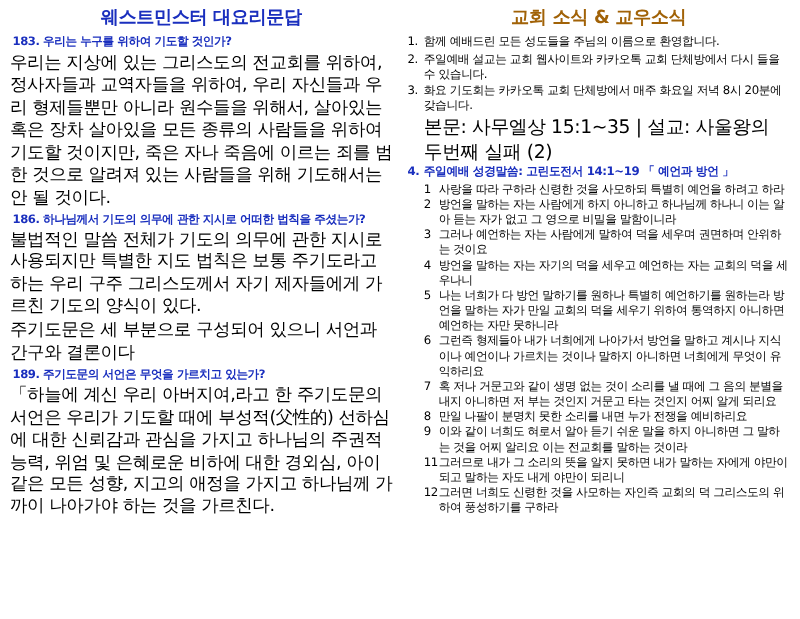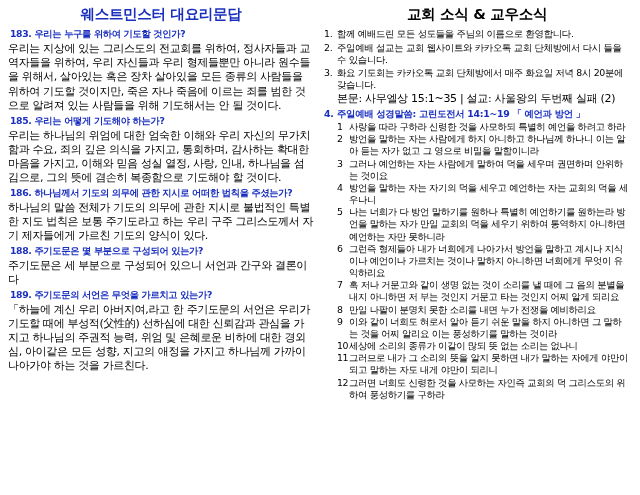--- a/index.html
+++ b/index.html
@@ -16,51 +16,52 @@
   }
   .page {
     position: relative;
     width: 640px;
     height: 495px;
     box-sizing: border-box;
     padding: 6px 8px 0 8px;
     display: flex;
     flex-direction: row;
     gap: 10px;
+    justify-content: space-between;
   }
   .column {
     width: 306px;
     flex: 0 0 306px;
   }
   .col-title {
     color: #1a2fbe;
     font-weight: bold;
     font-size: 14.5px;
     text-align: center;
     letter-spacing: -0.3px;
     margin: 0 0 5px 0;
     line-height: 1.2;
   }
   .col-title.right {
-    color: #000000;
+    color: #a16207;
   }
   .qa-block {
     margin-bottom: 1px;
   }
   .q-line {
     color: #1a2fbe;
     font-weight: bold;
     font-size: 9.3px;
     line-height: 1.28;
     letter-spacing: -0.35px;
     margin: 2px;
   }
   .a-line {
     color: #000000;
-    font-size: 11px;
+    font-size: 14px;
     line-height: 1.28;
     letter-spacing: -0.35px;
     margin: 0;
   }
   
   .notice-list {
     margin: 0;
     padding: 0;
     list-style: none;
   }
@@ -73,21 +74,21 @@
     margin-bottom: 1px;
   }
   .notice-num {
     flex: 0 0 13px;
     text-align: left;
   }
   .notice-text {
     flex: 1 1 auto;
   }
   .notice-sub {
-    font-size: 11px;
+    font-size: 15px;
     line-height: 1.3;
     letter-spacing: -0.3px;
     margin: 0 0 1px 13px;
   }
   .scripture-head {
     color: #1a2fbe;
     font-weight: bold;
     font-size: 9.4px;
     line-height: 1.3;
     letter-spacing: -0.3px;
@@ -120,31 +121,26 @@
 <div class="page">
 
   <div class="column">
     <div class="col-title">웨스트민스터 대요리문답</div>
 
     <div class="qa-block">
       <p class="q-line">183. 우리는 누구를 위하여 기도할 것인가?</p>
       <p class="a-line">우리는 지상에 있는 그리스도의 전교회를 위하여, 정사자들과 교역자들을 위하여, 우리 자신들과 우리 형제들뿐만 아니라 원수들을 위해서, 살아있는 혹은 장차 살아있을 모든 종류의 사람들을 위하여 기도할 것이지만, 죽은 자나 죽음에 이르는 죄를 범한 것으로 알려져 있는 사람들을 위해 기도해서는 안 될 것이다.</p>
     </div>
     <div class="qa-block">
-      <p class="q-line">185. 우리는 어떻게 기도해야 하는가?</p>
-      <p class="a-line">우리는 하나님의 위엄에 대한 엄숙한 이해와 우리 자신의 무가치함과 수요, 죄의 깊은 의식을 가지고, 통회하며, 감사하는 확대한 마음을 가지고, 이해와 믿음 성실 열정, 사랑, 인내, 하나님을 섬김으로, 그의 뜻에 겸손히 복종함으로 기도해야 할 것이다.</p>
-    </div>
-    <div class="qa-block">
       <p class="q-line">186. 하나님께서 기도의 의무에 관한 지시로 어떠한 법칙을 주셨는가?</p>
-      <p class="a-line">하나님의 말씀 전체가 기도의 의무에 관한 지시로 불법적인 특별한 지도 법칙은 보통 주기도라고 하는 우리 구주 그리스도께서 자기 제자들에게 가르친 기도의 양식이 있다.</p>
-    </div>
-    <div class="qa-block">
-    </div>
-    <div class="qa-block">
-      <p class="q-line">188. 주기도문은 몇 부분으로 구성되어 있는가?</p>
+      <p class="a-line">불법적인 말씀 전체가 기도의 의무에 관한 지시로 사용되지만 특별한 지도 법칙은 보통 주기도라고 하는 우리 구주 그리스도께서 자기 제자들에게 가르친 기도의 양식이 있다.</p>
+    </div>
+    <div class="qa-block">
+    </div>
+    <div class="qa-block">
       <p class="a-line">주기도문은 세 부분으로 구성되어 있으니 서언과 간구와 결론이다</p>
     </div>
     <div class="qa-block">
       <p class="q-line">189. 주기도문의 서언은 무엇을 가르치고 있는가?</p>
       <p class="a-line">「하늘에 계신 우리 아버지여,라고 한 주기도문의 서언은 우리가 기도할 때에 부성적(父性的) 선하심에 대한 신뢰감과 관심을 가지고 하나님의 주권적 능력, 위엄 및 은혜로운 비하에 대한 경외심, 아이같은 모든 성향, 지고의 애정을 가지고 하나님께 가까이 나아가야 하는 것을 가르친다.</p>
     </div>
   </div>
 
   <div class="column">
     <div class="col-title right">교회 소식 &amp; 교우소식</div>
@@ -198,25 +194,21 @@
       <div class="verse">
         <span class="verse-num">7</span>
         <span class="verse-text">혹 저나 거문고와 같이 생명 없는 것이 소리를 낼 때에 그 음의 분별을 내지 아니하면 저 부는 것인지 거문고 타는 것인지 어찌 알게 되리요</span>
       </div>
       <div class="verse">
         <span class="verse-num">8</span>
         <span class="verse-text">만일 나팔이 분명치 못한 소리를 내면 누가 전쟁을 예비하리요</span>
       </div>
       <div class="verse">
         <span class="verse-num">9</span>
-        <span class="verse-text">이와 같이 너희도 혀로서 알아 듣기 쉬운 말을 하지 아니하면 그 말하는 것을 어찌 알리요 이는 풍성하기를 말하는 것이라</span>
-      </div>
-      <div class="verse">
-        <span class="verse-num">10</span>
-        <span class="verse-text">세상에 소리의 종류가 이같이 많되 뜻 없는 소리는 없나니</span>
+        <span class="verse-text">이와 같이 너희도 혀로서 알아 듣기 쉬운 말을 하지 아니하면 그 말하는 것을 어찌 알리요 이는 전교회를 말하는 것이라</span>
       </div>
       <div class="verse">
         <span class="verse-num">11</span>
         <span class="verse-text">그러므로 내가 그 소리의 뜻을 알지 못하면 내가 말하는 자에게 야만이 되고 말하는 자도 내게 야만이 되리니</span>
       </div>
       <div class="verse">
         <span class="verse-num">12</span>
         <span class="verse-text">그러면 너희도 신령한 것을 사모하는 자인즉 교회의 덕 그리스도의 위하여 풍성하기를 구하라</span>
       </div>
     </div>

